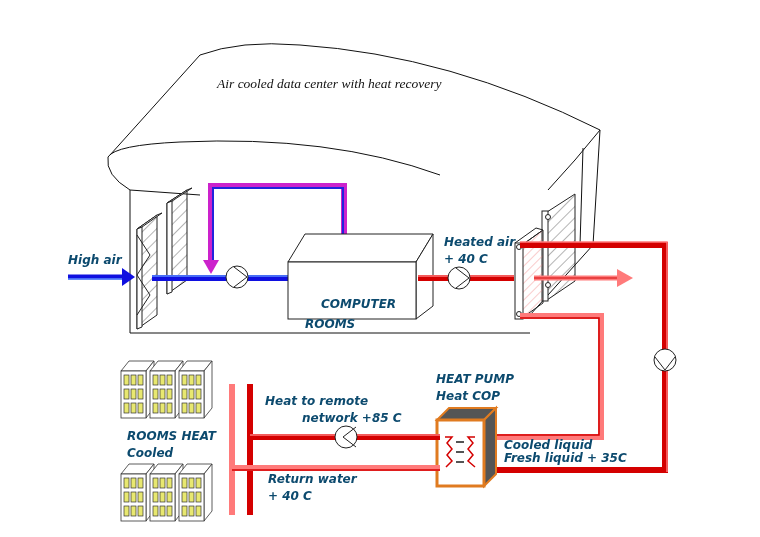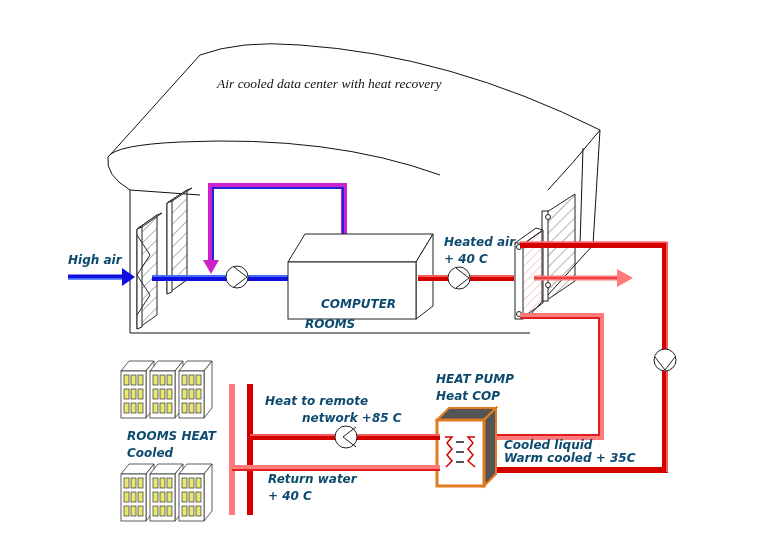--- a/index.html
+++ b/index.html
@@ -244,14 +244,14 @@
 <div class="lbl" style="left:265px; top:393px;">Heat to remote</div>
 <div class="lbl" style="left:265px; top:410px;margin-left:37px;">network +85 C</div>
 
 <div class="lbl" style="left:268px; top:471px;">Return water</div>
 <div class="lbl" style="left:268px; top:488px;">+ 40 C</div>
 
 <div class="lbl" style="left:436px; top:371px;">HEAT PUMP</div>
 <div class="lbl" style="left:436px; top:388px;">Heat COP</div>
 
 <div class="lbl" style="left:504px; top:417px;margin-top:20px;">Cooled liquid</div>
-<div class="lbl" style="left:504px; top:450px;">Warm cooled + 35C</div>
+<div class="lbl" style="left:504px; top:450px;">Fresh liquid + 35C</div>
 </div>
 
 </body></html>

